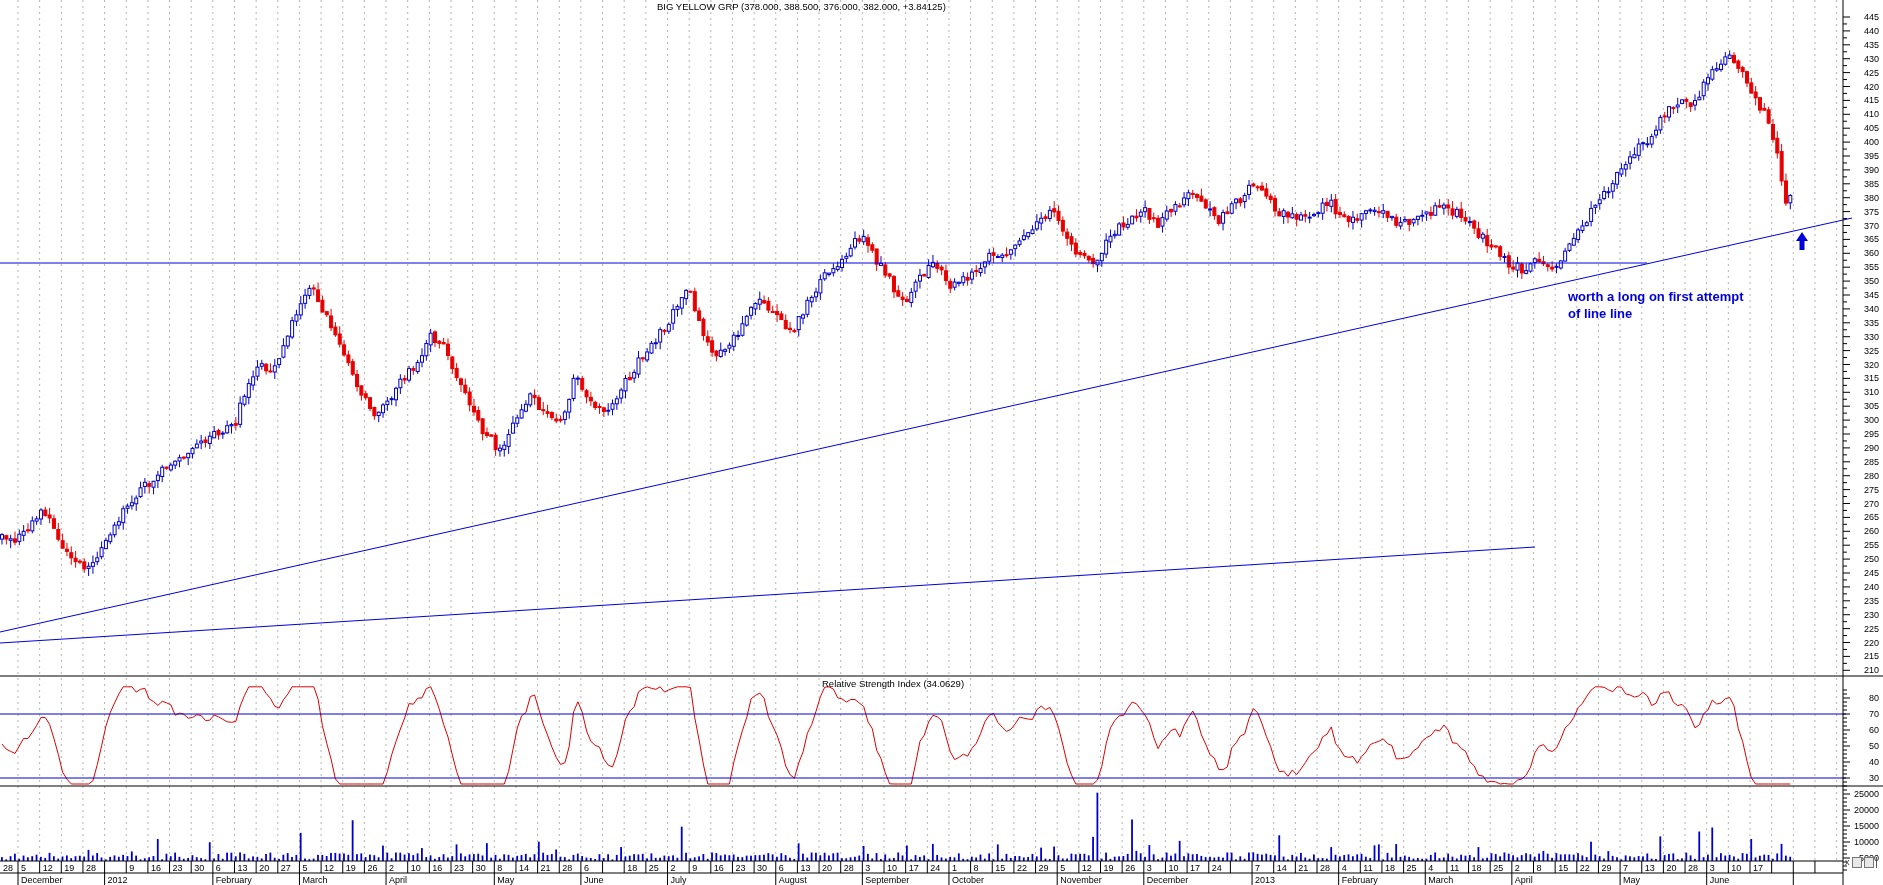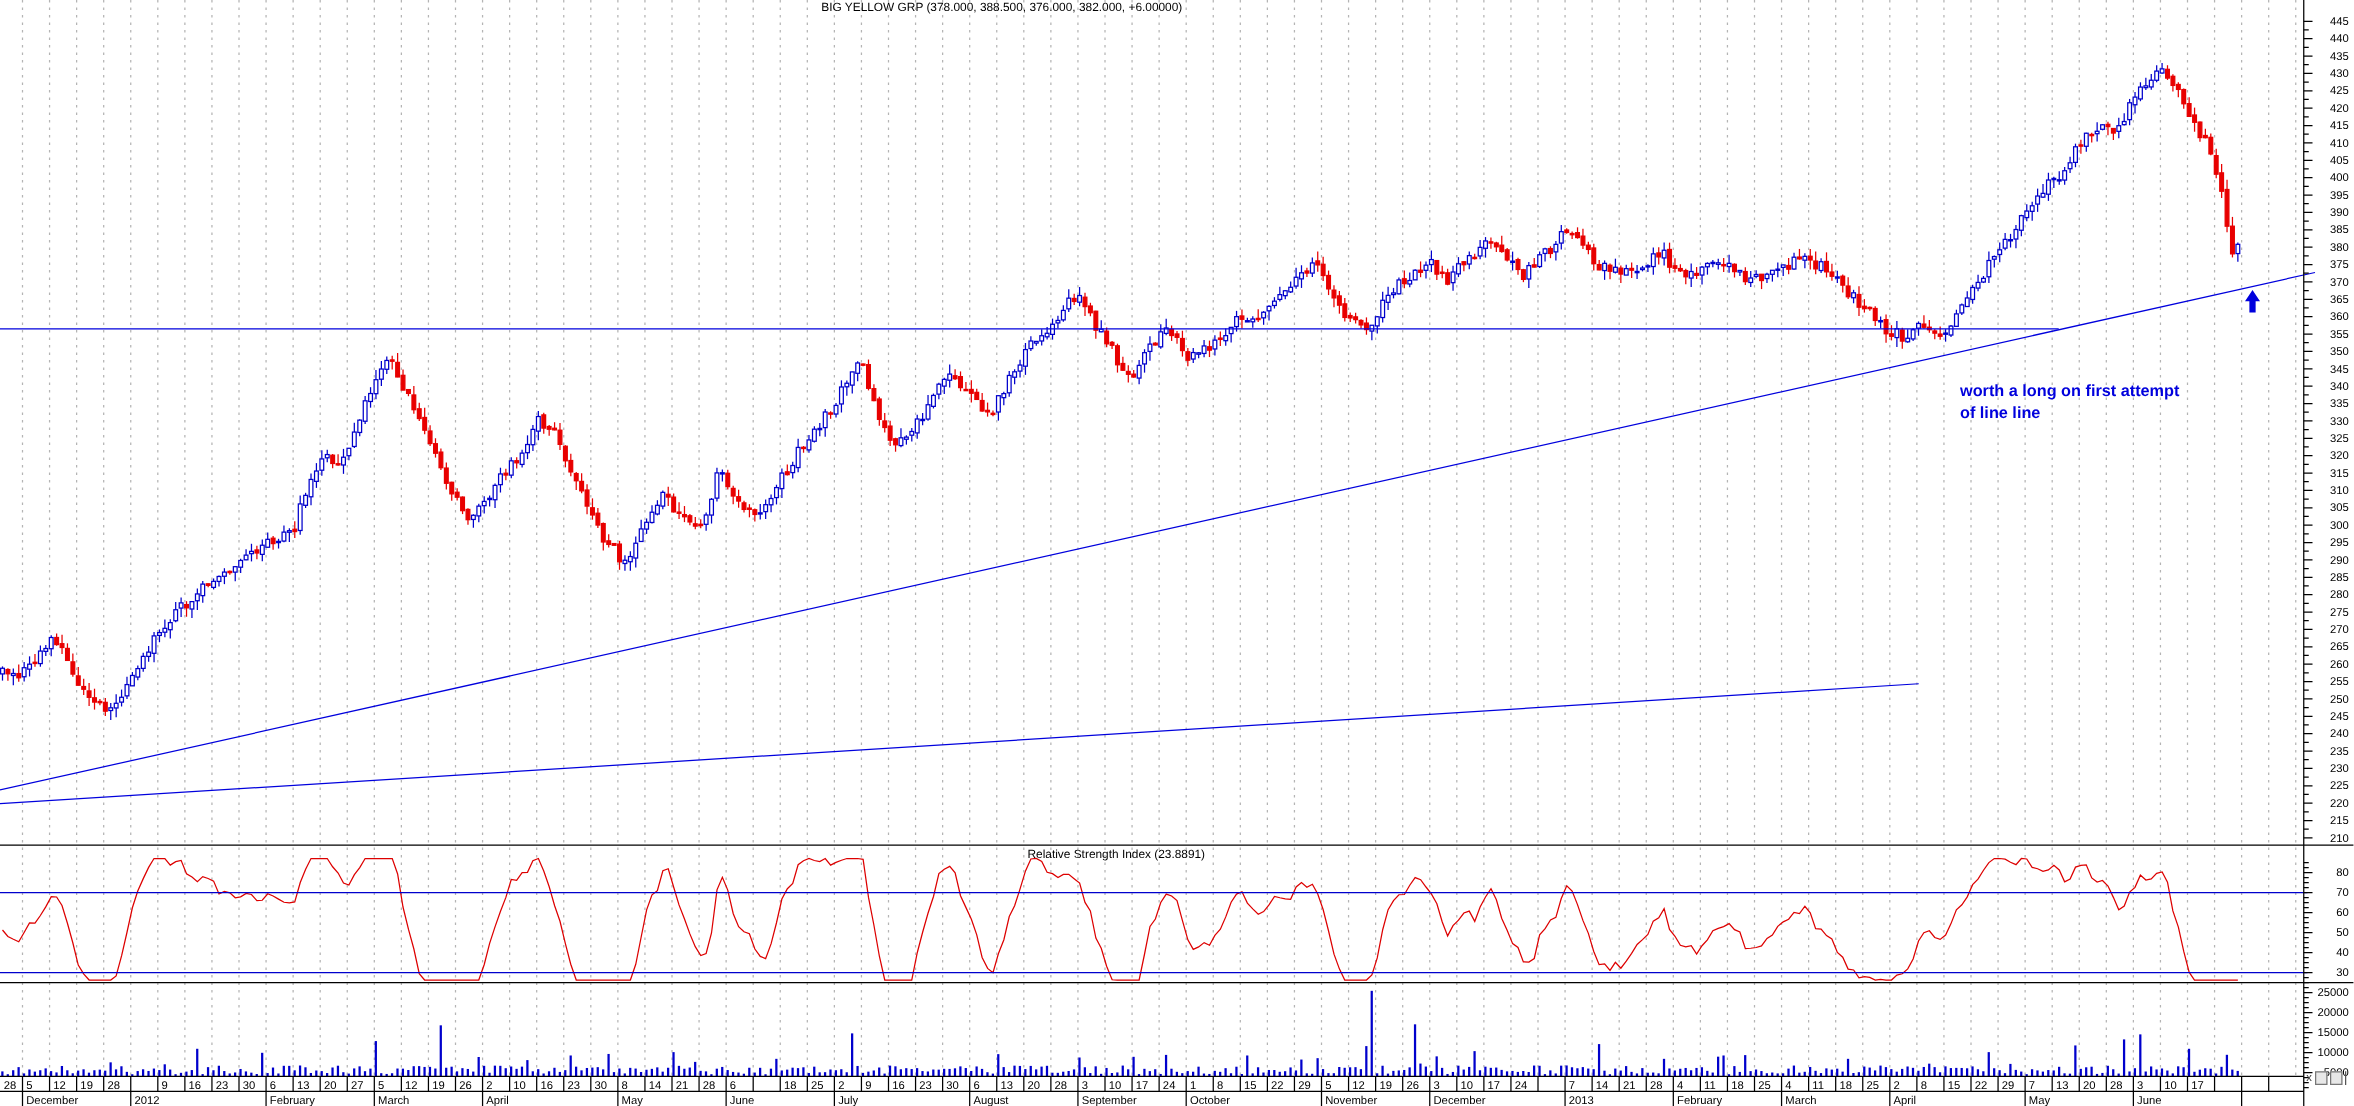--- a/index.html
+++ b/index.html
@@ -1,21 +1,21 @@
 <!DOCTYPE html>
 <html><head>
 <meta charset="utf-8">
 <style>
   html,body{margin:0;padding:0;background:#fff;}
   #screen{position:relative;width:1883px;height:885px;background:#ffffff;overflow:hidden;
           font-family:"Liberation Sans", sans-serif;}
   #chart-svg{position:absolute;left:0;top:0;}
   .toptitle{position:absolute;left:657px;top:1px;font-size:9.5px;color:#000;white-space:nowrap;}
   .rsititle{position:absolute;left:822px;top:678px;font-size:9.5px;color:#000;white-space:nowrap;}
-  .note{position:absolute;left:1568px;top:304px;color:#0000dd;font-size:13px;font-weight:bold;
+  .note{position:absolute;left:1568px;top:288px;color:#0000dd;font-size:13px;font-weight:bold;
         line-height:17px;white-space:nowrap;}
   .miniwidget{position:absolute;left:1845px;top:856px;width:34px;height:12px;display:flex;gap:2px;align-items:center;}
   .miniwidget .bx{width:8px;height:9px;border:1px solid #777;background:#e8e8e8;}
   .miniwidget .xg{font-size:9px;color:#333;line-height:9px;}
   .miniwidget .vb{width:1px;height:11px;background:#555;}
 </style>
 </head>
 <body>
 
 <div id="screen">
@@ -1777,22 +1777,22 @@
         <text x="1428.25" y="883" text-anchor="start" font-size="9px" fill="#000" font-family="&quot;Liberation Sans&quot;, sans-serif">March</text>
         <line x1="1511.85" y1="873" x2="1511.85" y2="885" stroke="#000" stroke-width="1"></line>
         <text x="1514.85" y="883" text-anchor="start" font-size="9px" fill="#000" font-family="&quot;Liberation Sans&quot;, sans-serif">April</text>
         <line x1="1620.1" y1="873" x2="1620.1" y2="885" stroke="#000" stroke-width="1"></line>
         <text x="1623.1" y="883" text-anchor="start" font-size="9px" fill="#000" font-family="&quot;Liberation Sans&quot;, sans-serif">May</text>
         <line x1="1706.6999999999998" y1="873" x2="1706.6999999999998" y2="885" stroke="#000" stroke-width="1"></line>
         <text x="1709.6999999999998" y="883" text-anchor="start" font-size="9px" fill="#000" font-family="&quot;Liberation Sans&quot;, sans-serif">June</text>
         <line x1="1793.3" y1="873" x2="1793.3" y2="885" stroke="#000" stroke-width="1"></line>
       </g>
     </svg>
-  <div class="toptitle">BIG YELLOW GRP (378.000, 388.500, 376.000, 382.000, +6.00000)</div>
-  <div class="rsititle">Relative Strength Index (23.8891)</div>
+  <div class="toptitle">BIG YELLOW GRP (378.000, 388.500, 376.000, 382.000, +3.84125)</div>
+  <div class="rsititle">Relative Strength Index (34.0629)</div>
   <div class="note">
     <div>worth a long on first attempt</div>
     <div>of line line</div>
   </div>
   <div class="miniwidget">
     <span class="xg">x</span>
     <span class="bx"></span>
     <span class="bx"></span>
     <span class="vb"></span>
   </div>

